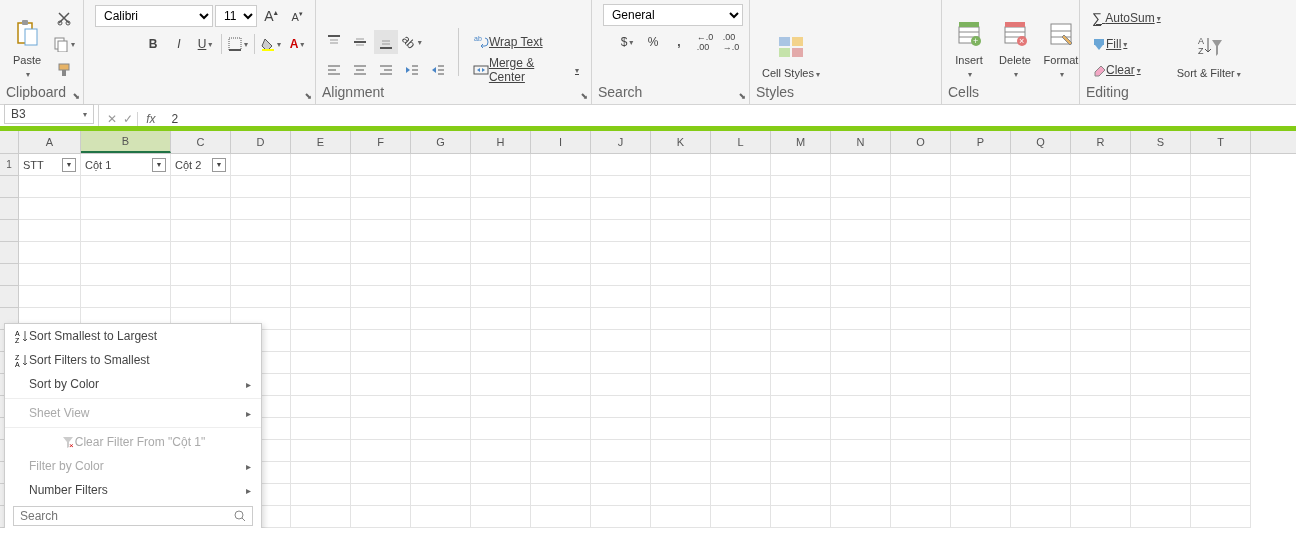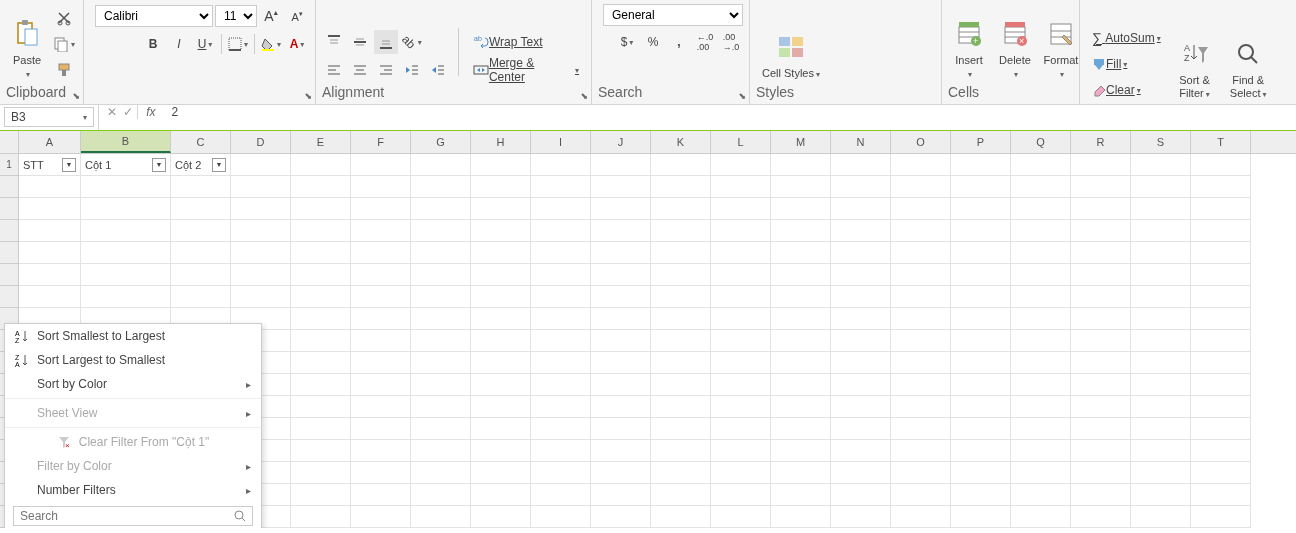--- a/index.html
+++ b/index.html
@@ -19,42 +19,42 @@
 .row { display: flex; align-items: center; gap: 2px; }
 .small-btn { width: 24px; height: 24px; display: flex; align-items: center; justify-content: center; cursor: pointer; }
 .med-btn { height: 24px; display: flex; align-items: center; padding: 0 6px; cursor: pointer; gap: 0; font-size: 12px; text-decoration: underline; }
 .dd-arrow { font-size: 8px; color: #666; margin-left: 2px; }
 
 select { font-family: inherit; font-size: 12px; border: 1px solid #ccc; background: #fff; height: 22px; padding: 0 4px; }
 .font-name { width: 118px; }
 .font-size { width: 42px; }
 .num-format { width: 140px; }
 
-.formula-bar { display: flex; align-items: flex-start; border-bottom: 1px solid #84cc16; height: 26px; background: #fff; }
+.formula-bar { display: flex; align-items: flex-end; border-bottom: 5px solid #84cc16; height: 26px; background: #fff; }
 .name-box { width: 90px; border: 1px solid #ccc; margin: 2px 0 2px 4px; padding: 2px 6px; display: flex; justify-content: space-between; align-items: center; }
 .fb-btns { display: flex; align-items: center; border-right: 1px solid #d4d4d4; padding: 0 4px; gap: 6px; color: #999; }
 .fx-label { color: #666; font-style: italic; padding: 0 8px; }
 .formula-input { flex: 1; padding: 0 8px; }
 
 .grid-area { position: relative; overflow: hidden; }
 .col-headers { display: flex; background: #eee; border-bottom: 1px solid #ccc; }
 .corner { width: 19px; height: 22px; border-right: 1px solid #ccc; background: #eee; }
 .col-header { height: 22px; border-right: 1px solid #ccc; display: flex; align-items: center; justify-content: center; font-size: 11px; color: #555; background: #eee; }
 .col-header.active { background: #d3e3b5; border-bottom: 2px solid #217346; }
 .col-A { width: 62px; } .col-B { width: 90px; } .col-C, .col-D, .col-E, .col-F, .col-G, .col-H, .col-I, .col-J, .col-K, .col-L, .col-M, .col-N, .col-O, .col-P, .col-Q, .col-R, .col-S, .col-T { width: 60px; }
 
 .grid-rows { display: flex; flex-direction: column; }
 .grid-row { display: flex; height: 22px; }
 .row-header { width: 19px; border-right: 1px solid #ccc; border-bottom: 1px solid #ccc; display: flex; align-items: center; justify-content: center; font-size: 10px; color: #555; background: #eee; }
 .cell { border-right: 1px solid #e3e3e3; border-bottom: 1px solid #e3e3e3; padding: 2px 4px; font-size: 11px; position: relative; display: flex; align-items: center; }
 .cell.has-filter { justify-content: space-between; }
 .filter-btn { width: 14px; height: 14px; border: 1px solid #999; background: #fff; display: flex; align-items: center; justify-content: center; font-size: 7px; cursor: pointer; }
 
 .filter-menu { position: absolute; left: 4px; top: 192px; width: 258px; background: #fff; border: 1px solid #ccc; box-shadow: 2px 2px 6px rgba(0,0,0,0.15); z-index: 100; }
-.filter-menu-item { display: flex; align-items: center; padding: 5px 10px; font-size: 12px; cursor: pointer; gap: 8px; }
+.filter-menu-item { display: flex; align-items: center; padding: 5px 10px; font-size: 12px; cursor: pointer; gap: 0; }
 .filter-menu-item.disabled { color: #aaa; cursor: default; justify-content: center; }
 .filter-menu-item .sub-arrow { margin-left: auto; font-size: 10px; color: #666; }
 .filter-menu-sep { border-top: 1px solid #eee; margin: 2px 0; }
 .filter-search { margin: 4px 8px; border: 1px solid #ccc; display: flex; align-items: center; padding: 2px 6px; }
 .filter-search input { border: none; outline: none; flex: 1; font-size: 12px; color: #1d4ed8; }
 
 svg { display: block; }
 </style>
 </head>
 <body>
@@ -346,30 +346,22 @@
         <div class="icon">
             <svg width="26" height="26">
               <text x="2" y="10" font-size="9" fill="#555">A</text>
               <text x="2" y="20" font-size="9" fill="#555">Z</text>
               <path d="M12 4 L12 18 M9 15 L12 18 L15 15" stroke="#555" fill="none"></path>
               <path d="M16 6 L26 6 L22 12 L22 20 L20 22 L20 12 Z" fill="#999"></path>
             </svg>
           </div>
         <div class="label"><span>Sort &amp; Filter</span><span class="dd-arrow">▾</span></div>
       </div>
-      <div class="big-btn">
-        <div class="icon">
-            <svg width="26" height="26">
-              <circle cx="11" cy="11" r="7" fill="none" stroke="#555" stroke-width="2"></circle>
-              <line x1="16" y1="16" x2="22" y2="22" stroke="#555" stroke-width="2"></line>
-            </svg>
-          </div>
-        <div class="label"><span>Find &amp; Select</span><span class="dd-arrow">▾</span></div>
-      </div>
-    </div>
+    </div>
+    <div class="ribbon-group-label">Editing</div>
   </div>
 </div>
 
 <div class="formula-bar">
   <div class="name-box">
     <span>B3</span>
       <span class="dd-arrow">▾</span>
   </div>
   <div style="width:1px;height:100%;background:#d4d4d4;margin:0 4px"></div>
   <div class="fb-btns">
@@ -447,21 +439,21 @@
           <path d="M10 2 L10 12 M8 10 L10 12 L12 10" stroke="#555" fill="none"></path>
         </svg>
       <span>Sort Smallest to Largest</span>
     </div>
     <div class="filter-menu-item">
       <svg width="14" height="14">
           <text x="0" y="7" font-size="7">Z</text>
           <text x="0" y="14" font-size="7">A</text>
           <path d="M10 2 L10 12 M8 10 L10 12 L12 10" stroke="#555" fill="none"></path>
         </svg>
-      <span>Sort Largest to Smallest</span>
+      <span>Sort Filters to Smallest</span>
     </div>
     <div class="filter-menu-item">
       <span style="width:14px"></span>
       <span>Sort by Color</span>
       <span class="sub-arrow">▸</span>
     </div>
     <div class="filter-menu-sep"></div>
     <div class="filter-menu-item disabled">
       <span style="width:14px"></span>
       <span>Sheet View</span>

